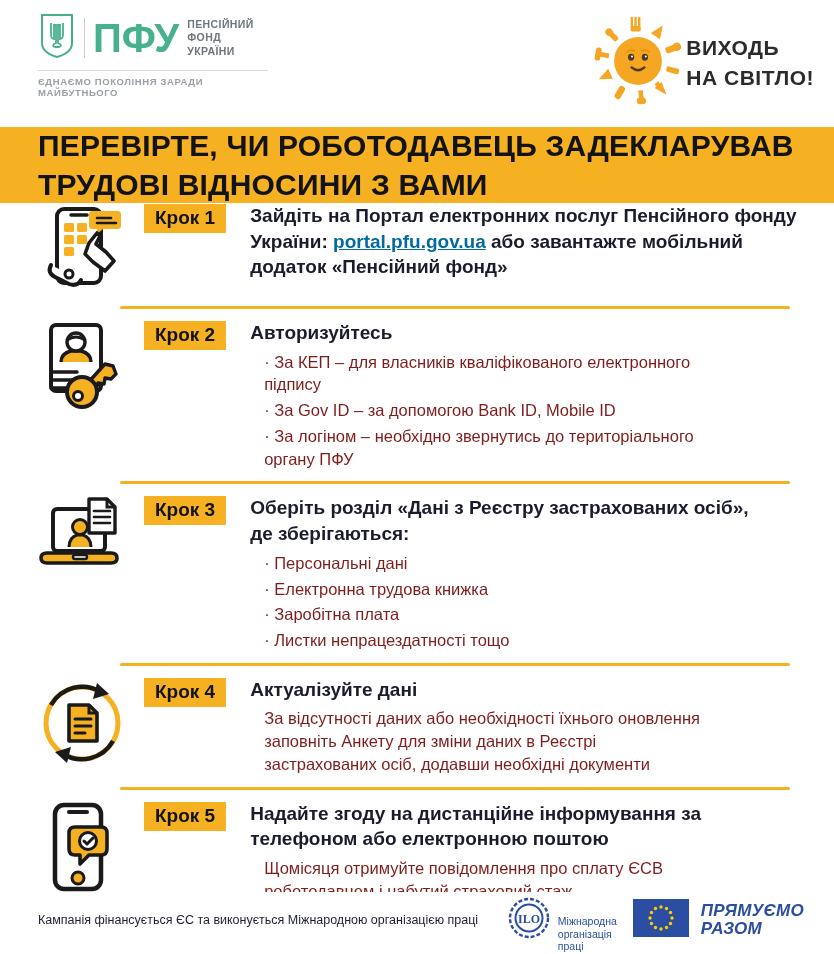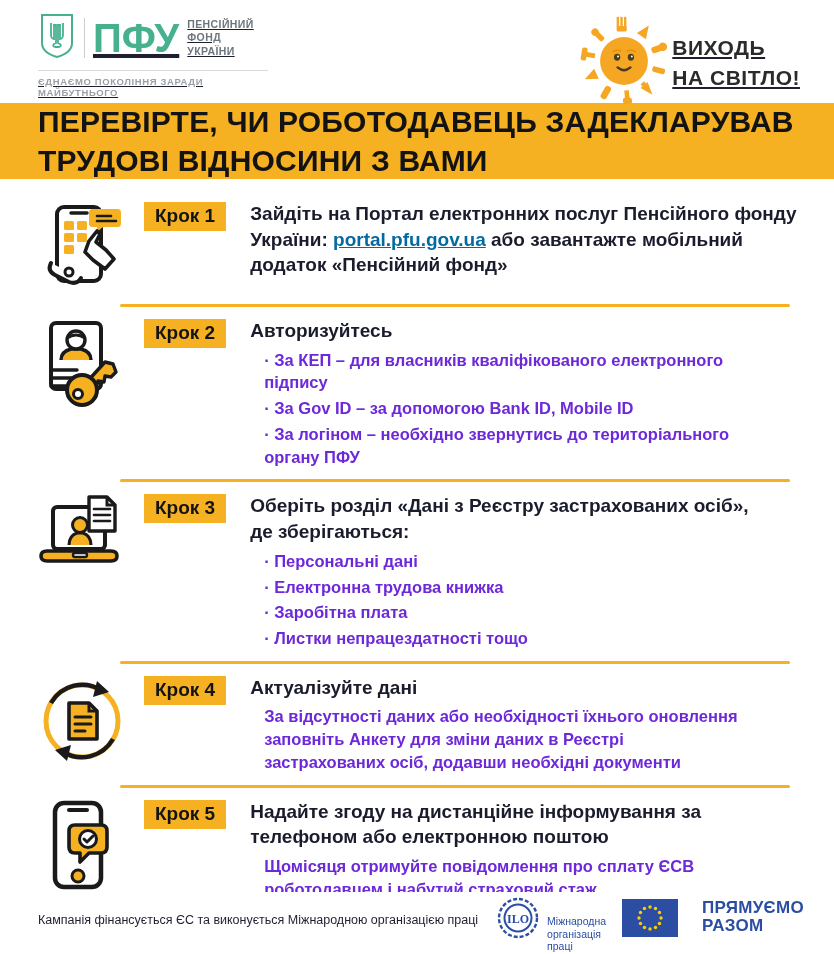--- a/index.html
+++ b/index.html
@@ -6,22 +6,22 @@
   html, body { background: #e9e9e9; }
   .page {
     width: 834px; height: 954px; background: #ffffff; position: relative;
     margin: 0 auto; overflow: hidden;
     font-family: "Liberation Sans", sans-serif; color: #1e2030;
   }
   .pre { white-space: pre-line; }
 
   
   .header {
-    height: 103px; display: flex; justify-content: space-between;
-    align-items: flex-start; padding: 13px 34px 0 38px; background: #fff; text-decoration: underline;
+    height: 127px; display: flex; justify-content: space-between;
+    align-items: flex-start; padding: 13px 20px 0 38px; background: #fff;
   }
   .logo-block { width: 230px; }
   .logo-top { display: flex; align-items: center; gap: 8px; }
   .logo-sep { width: 1px; height: 40px; background: #c9ced1; }
   .logo-abbr {
     color: #47b18f; font-size: 40px; font-weight: bold; letter-spacing: 0;
     line-height: 1;
   }
   .logo-org {
     color: #6d767c; font-size: 10.5px; font-weight: bold; line-height: 1.25;
@@ -41,54 +41,53 @@
   .banner {
     height: 76px; background: #f5b122; display: flex; align-items: center;
     padding-left: 38px;
   }
   .banner-title {
     font-size: 30px; font-weight: bold; color: #131313; line-height: 1.3;
     letter-spacing: 0.2px;
   }
 
   
-  .steps { padding-top: 22px; }
+  .steps { }
   .step { display: flex; align-items: flex-start; padding: 0 34px 0 36px; }
   .icon-cell { flex: 0 0 92px; display: flex; justify-content: center; }
   .badge {
     flex: 0 0 auto; margin-left: 16px; margin-top: 1px;
     background: #f5b122; color: #131313; font-weight: bold; font-size: 19px;
     padding: 3px 11px 4px 11px;
   }
   .text-cell { margin-left: 24px; max-width: 560px; }
   .step-title { font-size: 19px; font-weight: bold; color: #1a1c2c; line-height: 1.35; }
   .step-body, .bullet {
-    font-size: 16.5px; color: #6d28d9; line-height: 1.38; margin-left: 14px;
+    font-size: 16.5px; color: #7f1d1d; line-height: 1.38; margin-left: 14px;
     margin-top: 5px;
-    font-weight: bold;
   }
   .bullet { margin-top: 3px; }
   .bullets { margin-top: 5px; }
   .link { color: #0369a1; font-weight: bold; cursor: pointer; }
   .divider {
     height: 3px; background: #f5b122; margin: 11px 44px 11px 120px;
     border-radius: 2px;
   }
 
   
   .footer {
     position: absolute; left: 0; right: 0; bottom: 0; height: 62px;
     display: flex; align-items: center; justify-content: space-between;
     padding: 0 30px 6px 38px; background: #fff;
   }
   .footer-note { font-size: 12.5px; color: #1e2030; }
   .footer-logos { display: flex; align-items: center; gap: 16px; }
   .ilo { display: flex; align-items: center; gap: 7px; }
   .ilo-label { font-size: 10.5px; color: #2b4ea3; line-height: 1.2; margin-top: 28px; }
-  .eu { display: flex; align-items: flex-start; gap: 24px; }
+  .eu { display: flex; align-items: center; gap: 12px; font-style: italic; }
   .eu-slogan { font-size: 17px; font-weight: bold; color: #2b4ea3; line-height: 1.05; letter-spacing: 0.3px; }
 </style>
 </head>
 <body>
 
 <div class="page">
 
   <div class="header">
     <div class="logo-block">
       <div class="logo-top">

